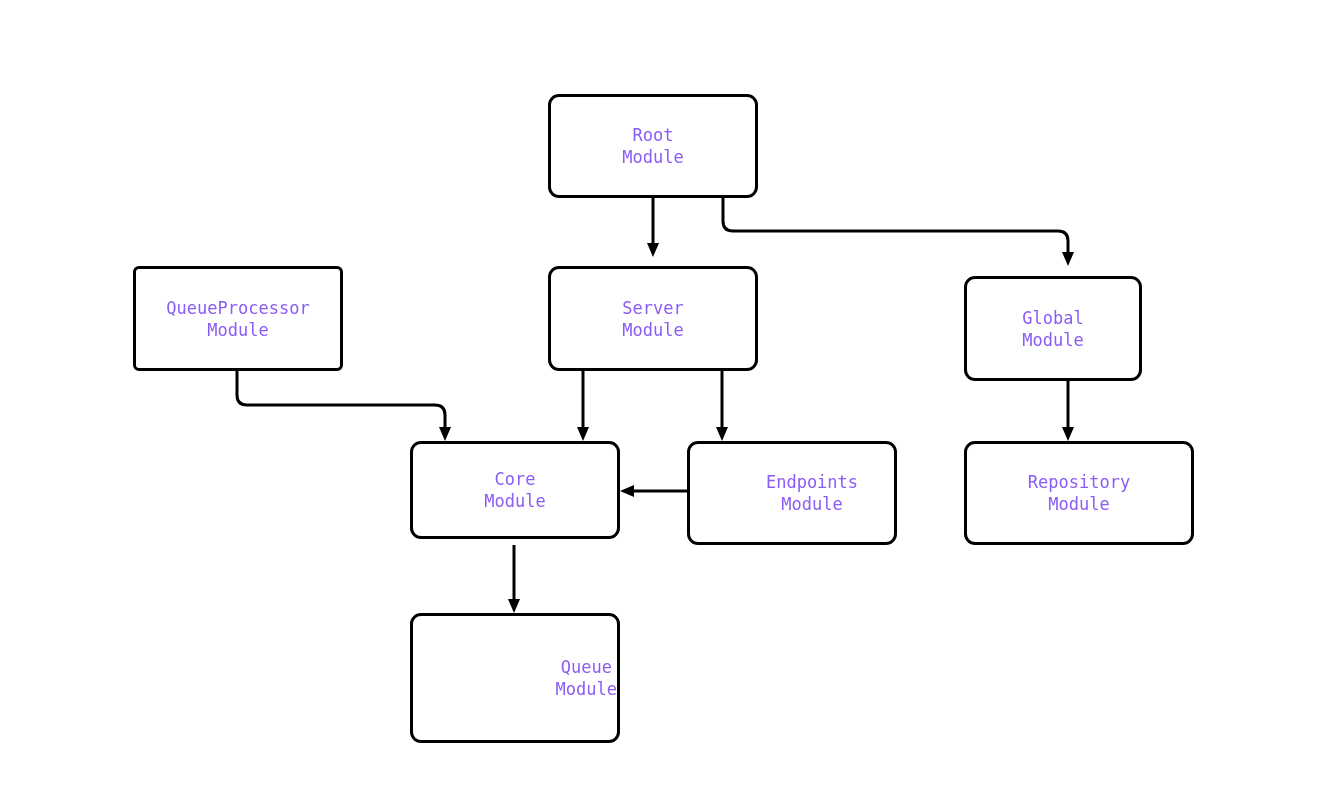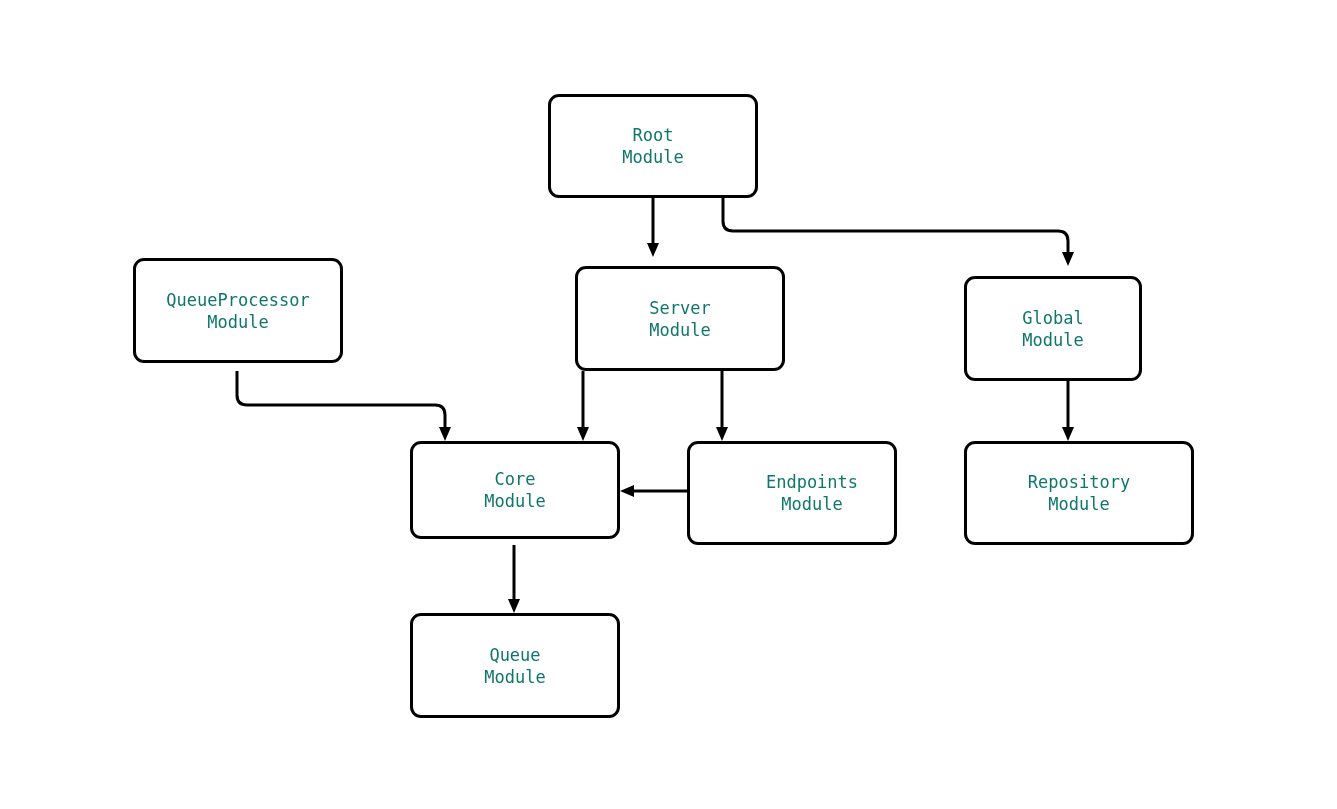--- a/index.html
+++ b/index.html
@@ -32,21 +32,21 @@
     background: #ffffff;
     display: flex;
     align-items: center;
     justify-content: center;
     text-align: center;
   }
   .node-label {
     font-family: "DejaVu Sans Mono", "Liberation Mono", monospace;
     font-size: 17px;
     line-height: 22px;
-    color: #0f766e;
+    color: #8b5cf6;
     letter-spacing: 0px;
     white-space: pre-line;
     font-weight: 500;
   }
 </style>
 </head>
 <body>
 
 <div id="canvas">
 
@@ -87,42 +87,42 @@
 
     <g>
       <path d="M 514 545 L 514 599" stroke="#000000" stroke-width="3" fill="none" marker-end="url(#arrowdown)"></path>
     </g>
   </svg>
 
   <div class="node" style="left: 548px; top: 94px; width: 210px; height: 104px;">
     <span class="node-label">Root
 Module</span>
   </div>
-  <div class="node" style="left: 133px; top: 258px; width: 210px; height: 105px;">
+  <div class="node" style="left: 133px; top: 266px; width: 210px; height: 105px; border-radius: 6px;">
     <span class="node-label">QueueProcessor
 Module</span>
   </div>
-  <div class="node" style="left: 575px; top: 266px; width: 210px; height: 105px;">
+  <div class="node" style="left: 548px; top: 266px; width: 210px; height: 105px;">
     <span class="node-label">Server
 Module</span>
   </div>
   <div class="node" style="left: 964px; top: 276px; width: 178px; height: 105px;">
     <span class="node-label">Global
 Module</span>
   </div>
   <div class="node" style="left: 410px; top: 441px; width: 210px; height: 98px;">
     <span class="node-label">Core
 Module</span>
   </div>
   <div class="node" style="left: 687px; top: 441px; width: 210px; height: 104px; padding-left: 40px;">
     <span class="node-label">Endpoints
 Module</span>
   </div>
   <div class="node" style="left: 964px; top: 441px; width: 230px; height: 104px;">
     <span class="node-label">Repository
 Module</span>
   </div>
-  <div class="node" style="left: 410px; top: 613px; width: 210px; height: 105px;">
+  <div class="node" style="left: 410px; top: 613px; width: 210px; height: 130px; justify-content: flex-end;">
     <span class="node-label">Queue
 Module</span>
   </div>
 
 </div>
 
 </body></html>

